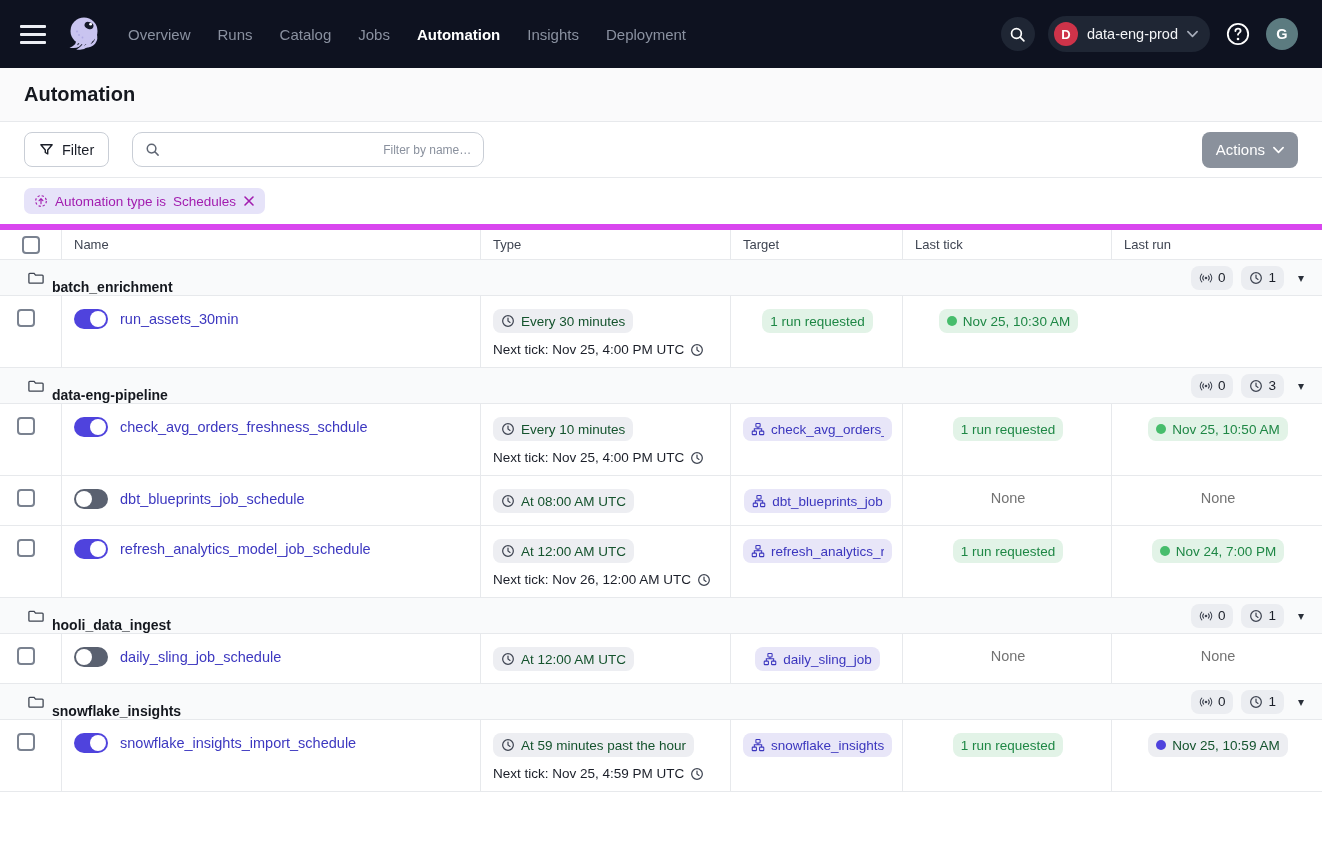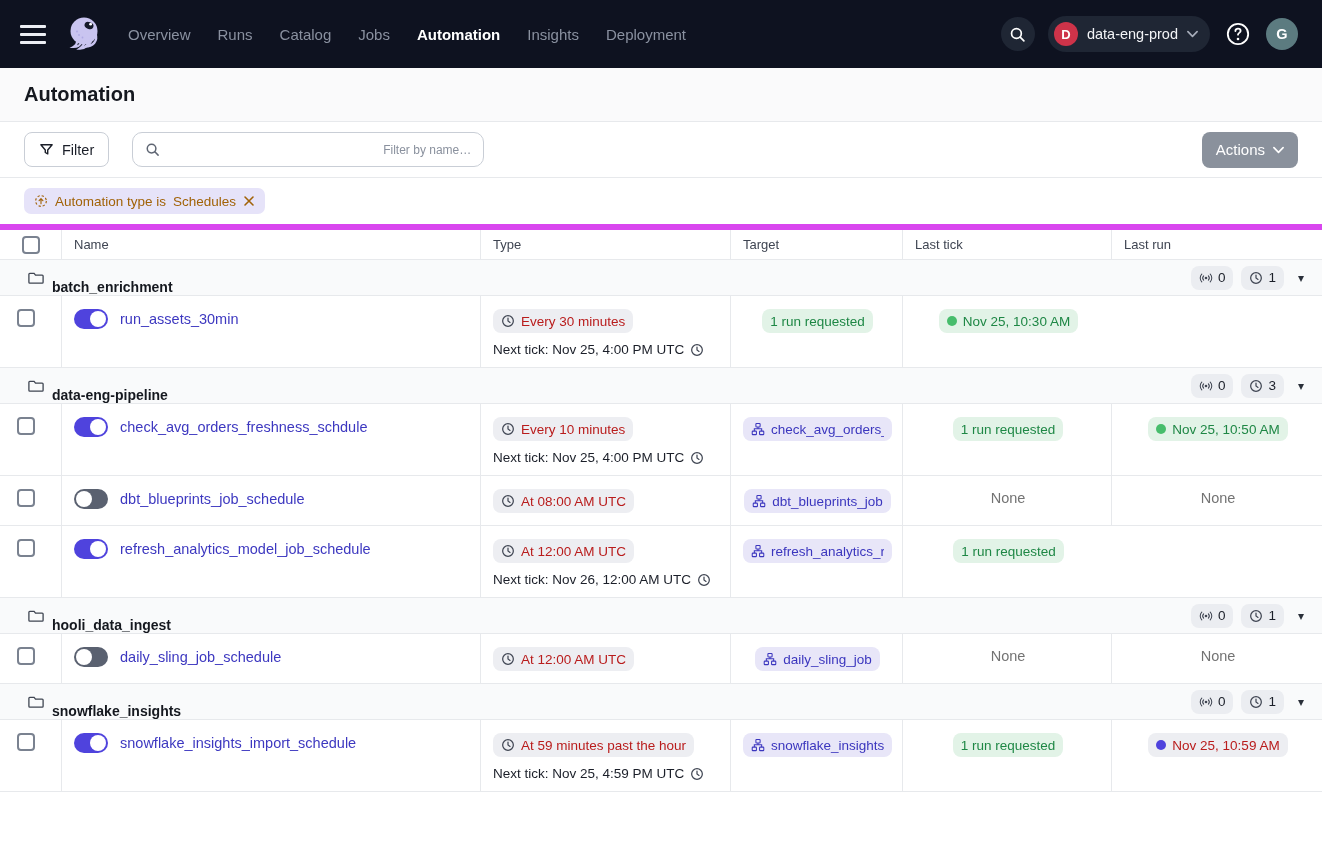--- a/index.html
+++ b/index.html
@@ -31,21 +31,21 @@
   
   .toolbar { height:56px; display:flex; align-items:center; gap:23px; padding:0 24px; border-bottom:1px solid #E7E9EC; background:#fff; }
   .btn-filter { height:35px; display:flex; align-items:center; gap:8px; padding:0 14px; border:1px solid #C9CED6; border-radius:8px; background:#fff; font-size:14.5px; color:#1B1F29; cursor:pointer; }
   .searchbox { width:352px; height:35px; display:flex; align-items:center; gap:8px; padding:0 12px; border:1px solid #C9CED6; border-radius:10px; background:#fff; color:#6E7683; }
   .searchbox input { border:none; outline:none; flex:1; font-size:12px; font-family:inherit; color:#1B1F29; background:transparent;text-align:right; }
   .searchbox input::placeholder { color:#8A919E; }
   .btn-actions { margin-left:auto; height:36px; display:flex; align-items:center; gap:8px; padding:0 14px; border:none; border-radius:8px; background:#8A919C; color:#fff; font-size:15px; font-family:inherit; cursor:pointer; }
 
   
   .chip-row { height:46px; display:flex; align-items:center; padding:0 24px; background:#fff; }
-  .chip { height:26px; display:flex; align-items:center; gap:7px; padding:0 10px; border-radius:7px; background:#E6E3F9; color:#a16207; font-size:13.5px; }
+  .chip { height:26px; display:flex; align-items:center; gap:7px; padding:0 10px; border-radius:7px; background:#E6E3F9; color:#a21caf; font-size:13.5px; }
   .chip b { font-weight:400; }
   .chip .chip-x { cursor:pointer; display:flex; align-items:center; }
 
   
   .table { border-top:6px solid #d946ef;text-align:center; }
   .grid { display:grid; grid-template-columns: 62px 419px 250px 172px 209px 1fr; }
   .thead { height:30px; border-bottom:1px solid #E7E9EC; }
   .thead .cell { display:flex; align-items:center; font-size:13px; color:#3F4552; padding-left:12px; border-right:1px solid #E7E9EC; }
   .thead .cell:last-child { border-right:none; }
   .cell-check { display:flex; align-items:center; justify-content:center; padding-left:0 !important; }
@@ -69,21 +69,21 @@
   .name-line { display:flex; align-items:center; gap:12px; }
   .toggle { width:34px; height:20px; border-radius:10px; position:relative; cursor:pointer; flex:0 0 auto; }
   .toggle.on { background:#4F43DD; }
   .toggle.off { background:#5A6170; }
   .toggle .knob { position:absolute; top:2px; width:16px; height:16px; border-radius:50%; background:#fff; }
   .toggle.on .knob { right:2px; }
   .toggle.off .knob { left:2px; }
   .row-link { font-size:14.5px; color:#3D38C0; text-decoration:none; cursor:pointer; white-space:nowrap; }
 
   .pill { height:24px; display:inline-flex; align-items:center; gap:6px; padding:0 8px; border-radius:8px; font-size:13.5px; white-space:nowrap; max-width:100%; }
-  .pill-gray { background:#EDEEF2; color:#b91c1c; }
+  .pill-gray { background:#EDEEF2; color:#14532d; }
   .pill-gray svg { color:#3F4552; flex:0 0 auto; }
   .pill-target { background:#E8E6F8; color:#3B36BE; }
   .pill-target svg { color:#3B36BE; flex:0 0 auto; }
   .pill-target span { overflow:hidden; white-space:nowrap; }
   .pill-green { background:#E2F3E7; color:#1E8745; }
   .dot { width:10px; height:10px; border-radius:50%; flex:0 0 auto; }
   .dot-green { background:#47BD6C; }
   .dot-indigo { background:#4F43DD; }
 
   .type-cell { display:flex; flex-direction:column; align-items:flex-start; gap:9px; }
@@ -426,20 +426,26 @@
             <path d="M8 5.6v2.2M3.8 10.4V7.8h8.4v2.6" fill="none" stroke="currentColor" stroke-width="1.2"></path>
           </svg>
         <span>refresh_analytics_r</span>
       </span>
     </div>
     <div class="cell">
       <span class="pill pill-green">
           <span>1 run requested</span>
         </span>
     </div>
+    <div class="cell">
+      <span class="pill pill-green">
+        <span class="dot dot-green"></span>
+        <span>Nov 24, 7:00 PM</span>
+      </span>
+    </div>
   </div>
 
   <div class="group-row">
     <div class="group-left">
       <svg width="16" height="16" viewBox="0 0 16 16">
           <path d="M1.8 3.4h4.3l1.4 1.8h6.7c.5 0 .9.4.9.9v6.2c0 .5-.4.9-.9.9H1.8c-.5 0-.9-.4-.9-.9V4.3c0-.5.4-.9.9-.9z" fill="none" stroke="#3F4552" stroke-width="1.3"></path>
         </svg>
       <span class="group-name">hooli_data_ingest</span>
     </div>
     <div class="group-right">

